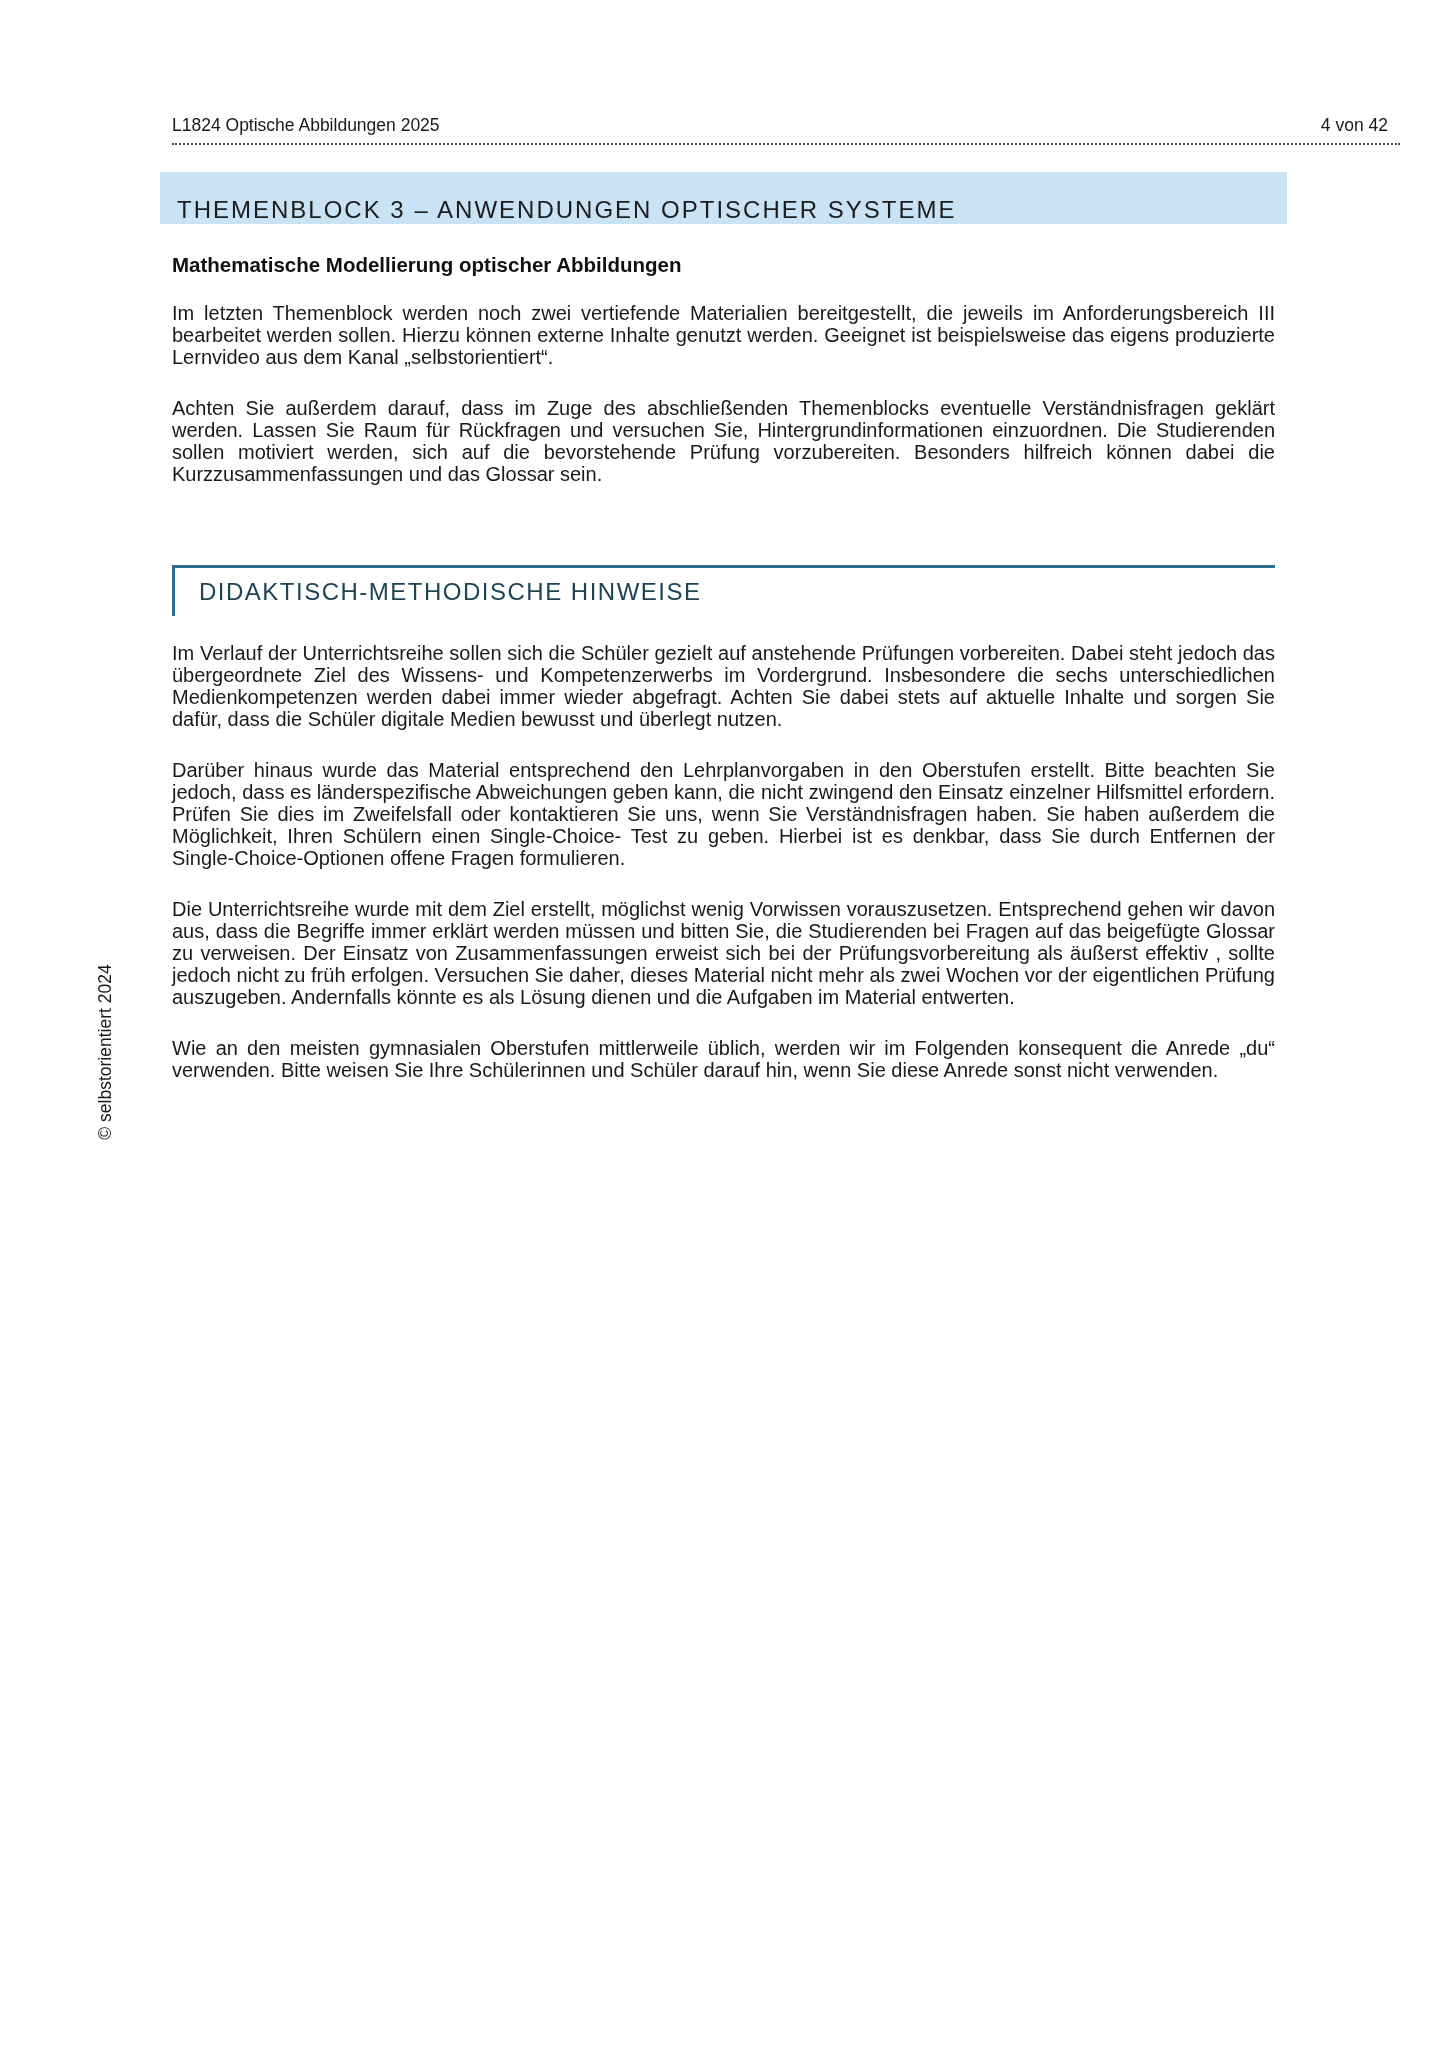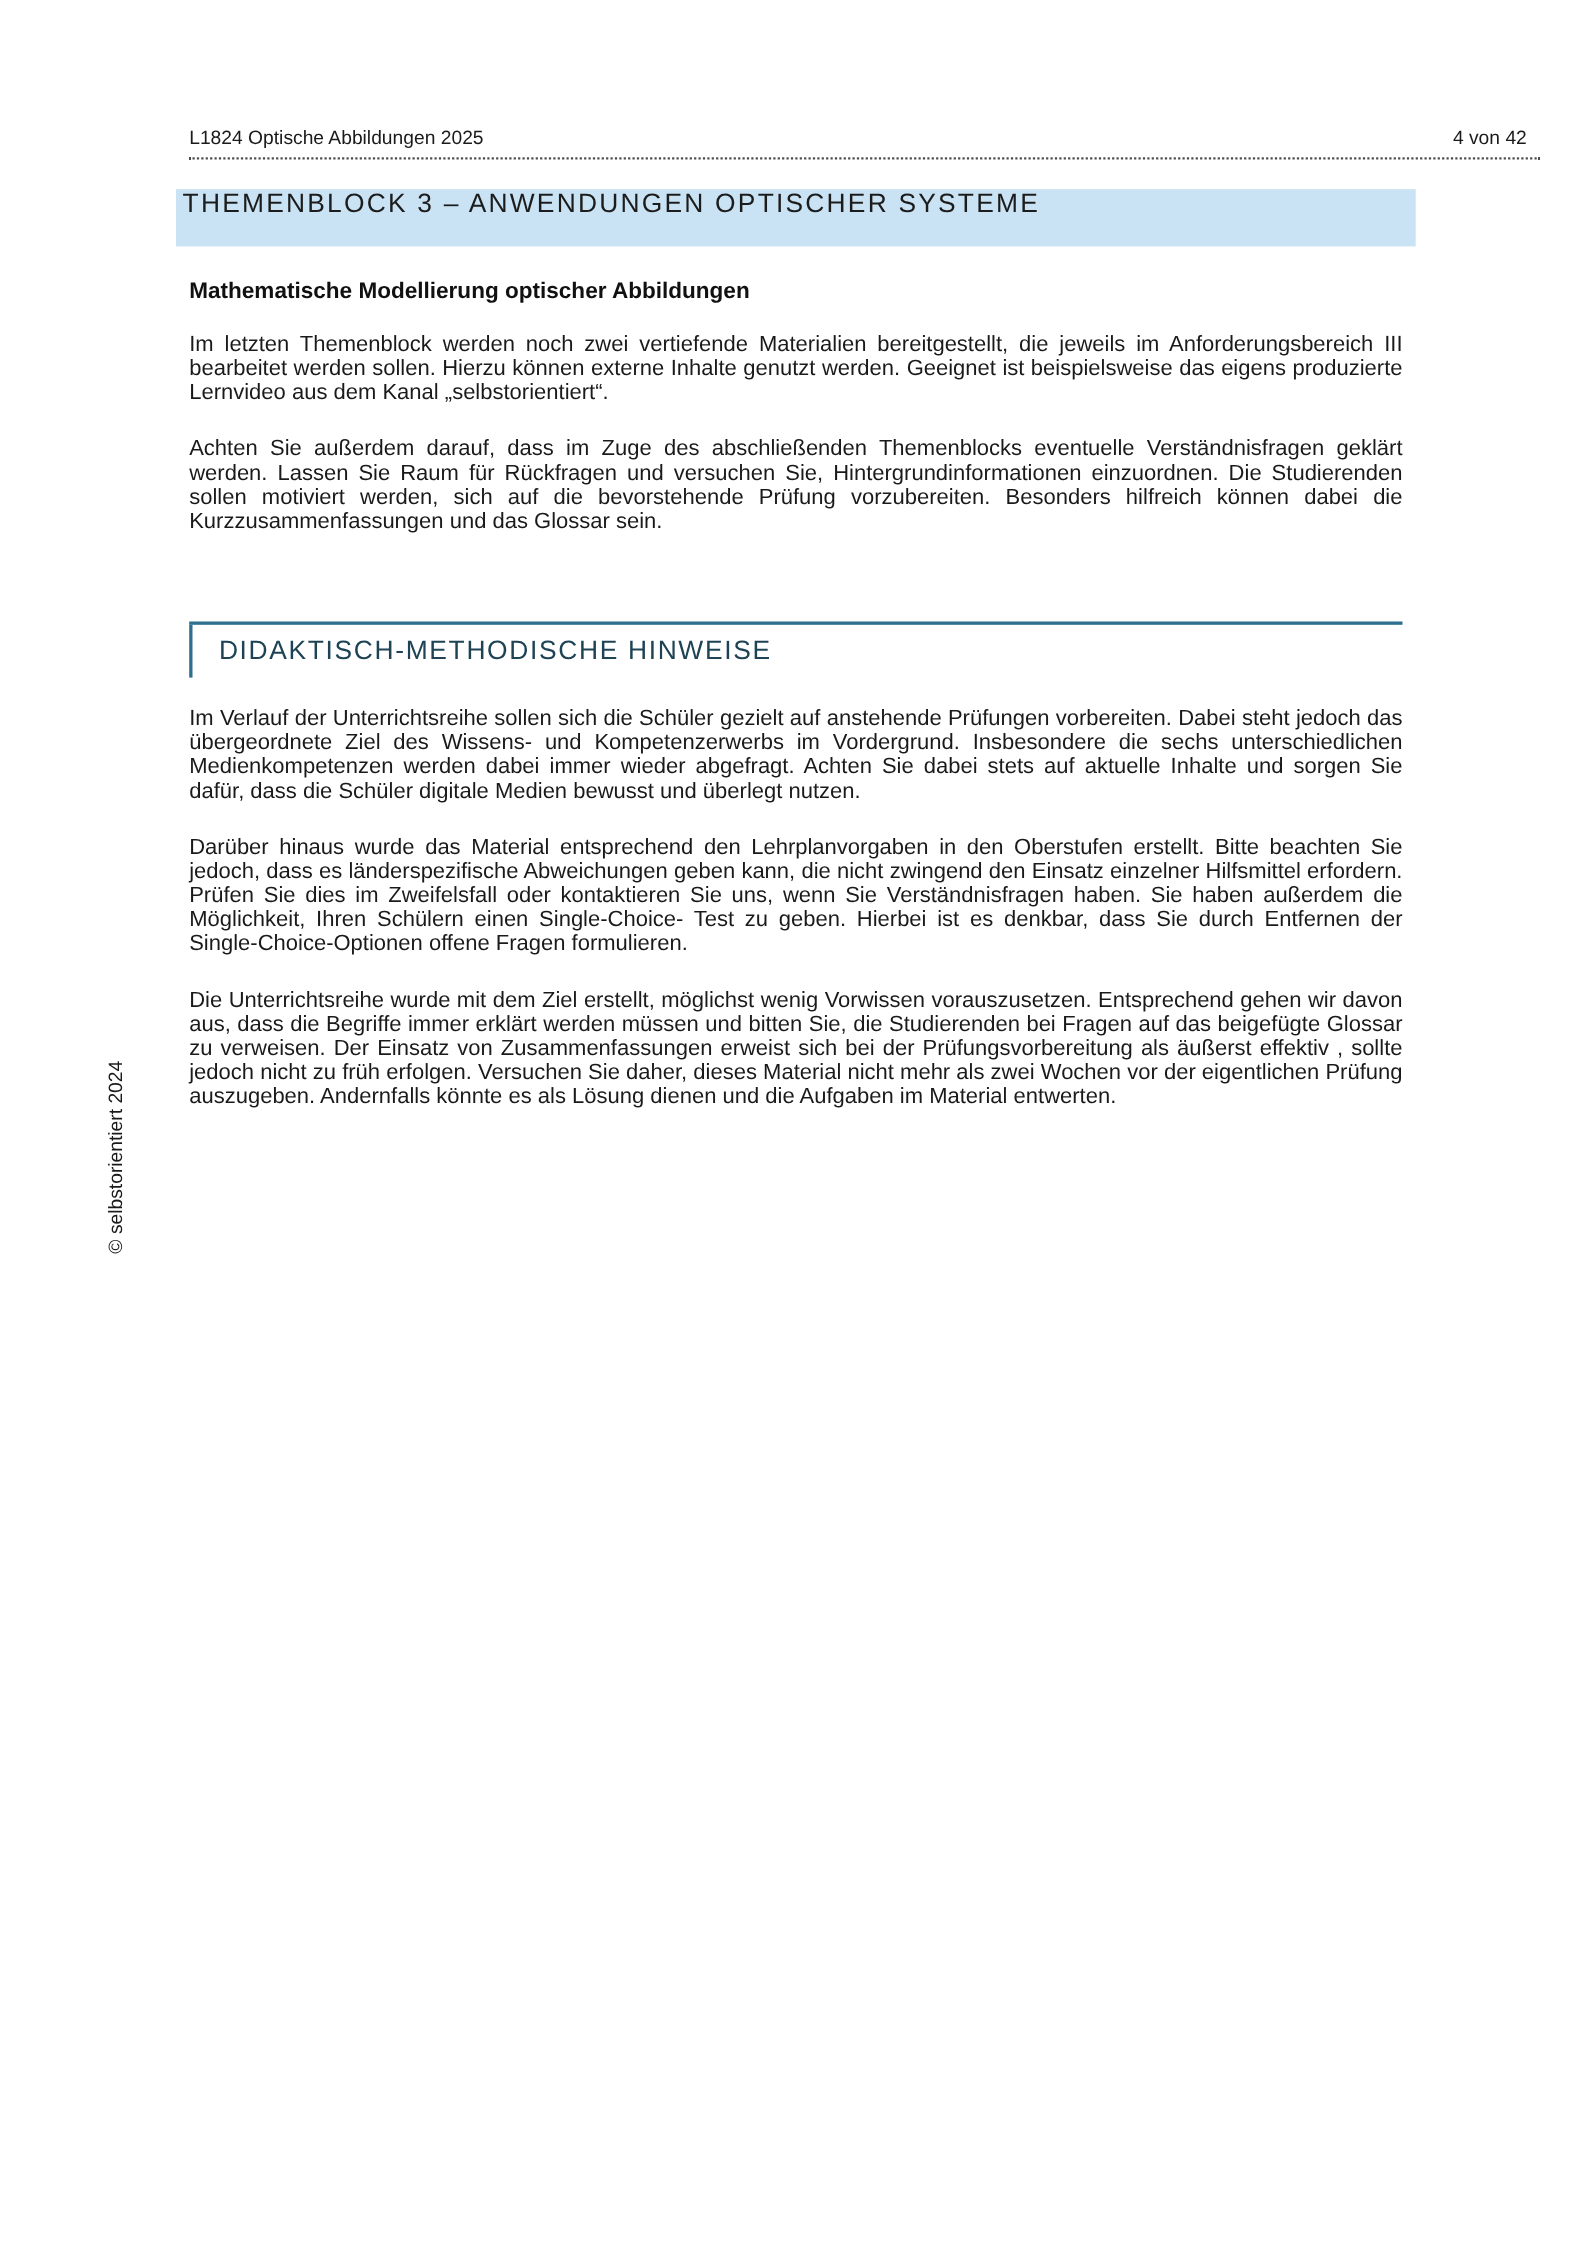--- a/index.html
+++ b/index.html
@@ -37,23 +37,23 @@
 
   
   .banner {
     position: absolute;
     left: 160px;
     top: 172px;
     width: 1127px;
     height: 52px;
     background: #c9e3f4;
     display: flex;
-    align-items: flex-start;
+    align-items: flex-end;
     box-sizing: border-box;
-    padding-left: 6px;
+    padding-left: 17px;
   }
   .banner .banner-title {
     font-size: 24px;
     letter-spacing: 2px;
     color: #1c1c1c;
     white-space: nowrap;
   }
 
   
   .content {
@@ -127,17 +127,18 @@
 
   <p class="para">Achten Sie außerdem darauf, dass im Zuge des abschließenden Themenblocks eventuelle Verständnisfragen geklärt werden. Lassen Sie Raum für Rückfragen und versuchen Sie, Hintergrundinformationen einzuordnen. Die Studierenden sollen motiviert werden, sich auf die bevorstehende Prüfung vorzubereiten. Besonders hilfreich können dabei die Kurzzusammenfassungen und das Glossar sein.</p>
 
   <section class="didaktik">
     <div class="didaktik-header">
       <span class="didaktik-title">DIDAKTISCH-METHODISCHE HINWEISE</span>
     </div>
     <p class="para">Im Verlauf der Unterrichtsreihe sollen sich die Schüler gezielt auf anstehende Prüfungen vorbereiten. Dabei steht jedoch das übergeordnete Ziel des Wissens- und Kompetenzerwerbs im Vordergrund. Insbesondere die sechs unterschiedlichen Medienkompetenzen werden dabei immer wieder abgefragt. Achten Sie dabei stets auf aktuelle Inhalte und sorgen Sie dafür, dass die Schüler digitale Medien bewusst und überlegt nutzen.</p>
     <p class="para">Darüber hinaus wurde das Material entsprechend den Lehrplanvorgaben in den Oberstufen erstellt. Bitte beachten Sie jedoch, dass es länderspezifische Abweichungen geben kann, die nicht zwingend den Einsatz einzelner Hilfsmittel erfordern. Prüfen Sie dies im Zweifelsfall oder kontaktieren Sie uns, wenn Sie Verständnisfragen haben. Sie haben außerdem die Möglichkeit, Ihren Schülern einen Single-Choice- Test zu geben. Hierbei ist es denkbar, dass Sie durch Entfernen der Single-Choice-Optionen offene Fragen formulieren.</p>
     <p class="para">Die Unterrichtsreihe wurde mit dem Ziel erstellt, möglichst wenig Vorwissen vorauszusetzen. Entsprechend gehen wir davon aus, dass die Begriffe immer erklärt werden müssen und bitten Sie, die Studierenden bei Fragen auf das beigefügte Glossar zu verweisen. Der Einsatz von Zusammenfassungen erweist sich bei der Prüfungsvorbereitung als äußerst effektiv , sollte jedoch nicht zu früh erfolgen. Versuchen Sie daher, dieses Material nicht mehr als zwei Wochen vor der eigentlichen Prüfung auszugeben. Andernfalls könnte es als Lösung dienen und die Aufgaben im Material entwerten.</p>
+    <p class="para">Wie an den meisten gymnasialen Oberstufen mittlerweile üblich, werden wir im Folgenden konsequent die Anrede „du“ verwenden. Bitte weisen Sie Ihre Schülerinnen und Schüler darauf hin, wenn Sie diese Anrede sonst nicht verwenden.</p>
   </section>
 
 </main>
 
 <div class="copyright">© selbstorientiert 2024</div>
 
 </body></html>

